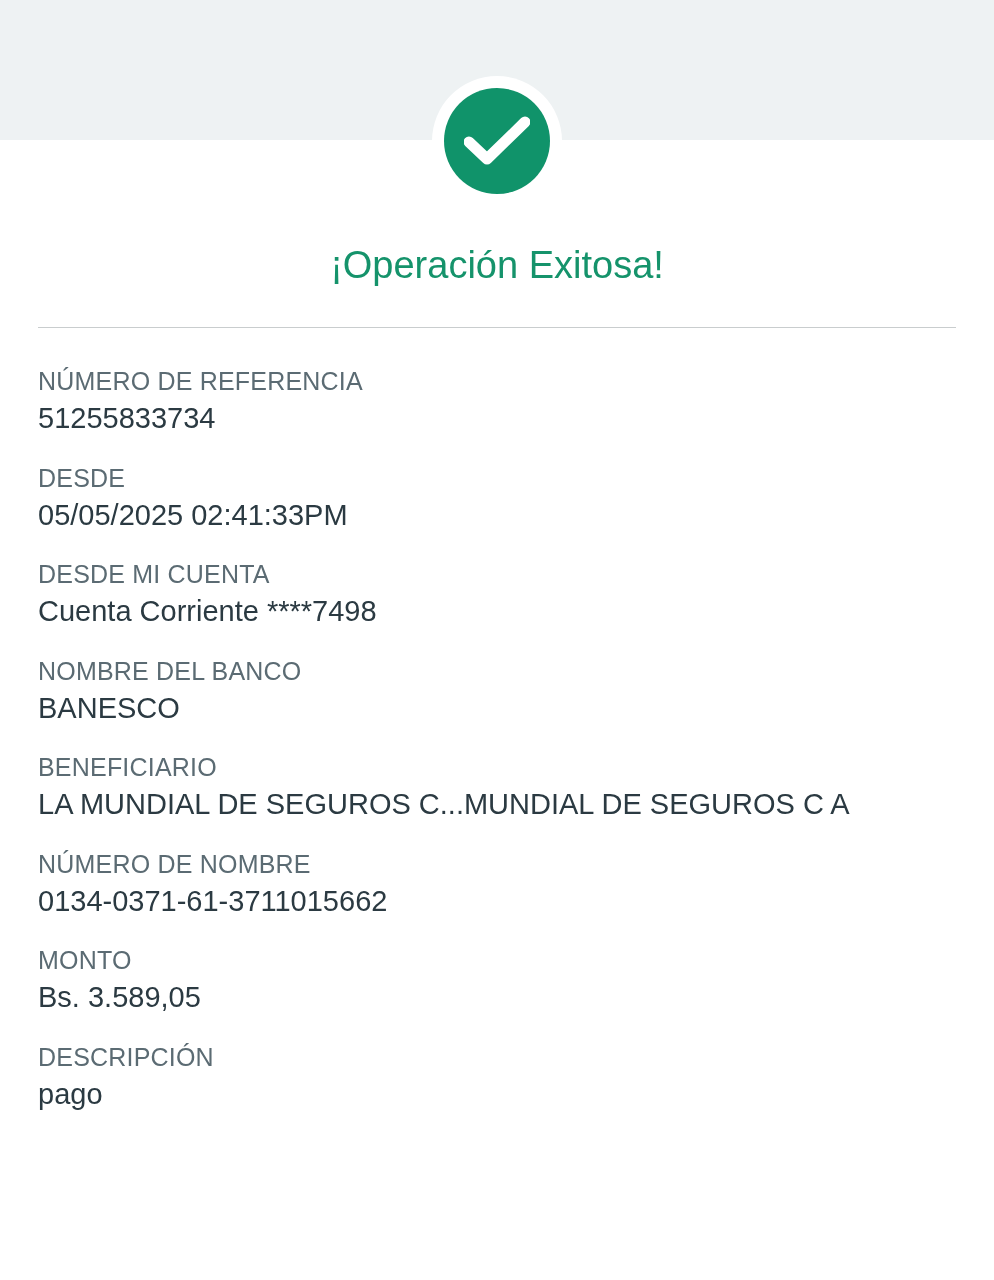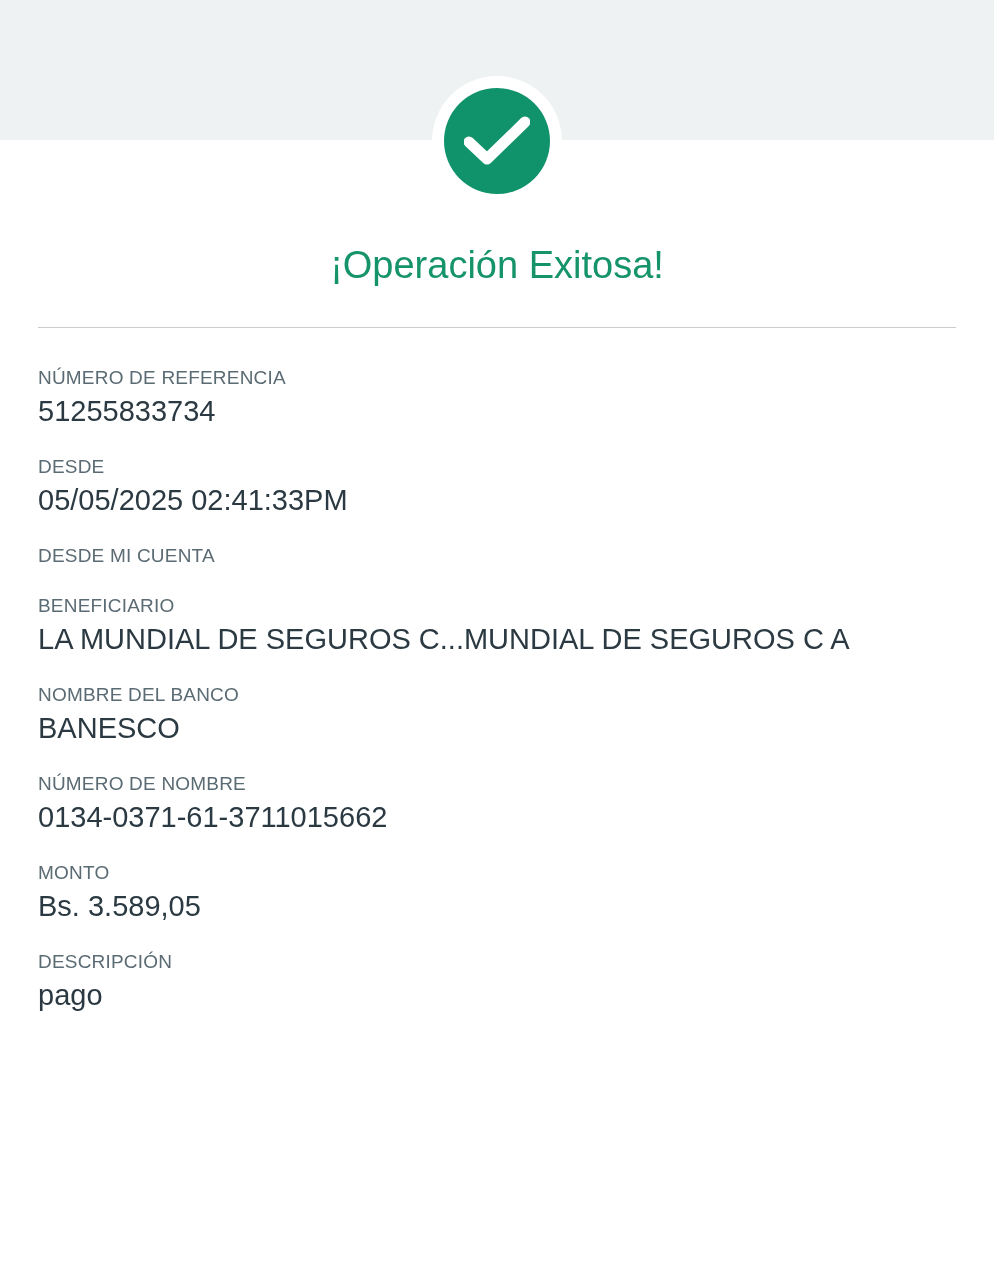--- a/index.html
+++ b/index.html
@@ -79,21 +79,21 @@
     width: 920px;
   }
   .field {
     margin-bottom: 26px;
   }
   .field:last-child {
     margin-bottom: 13px;
   }
   .field-label {
     color: #5b6b73;
-    font-size: 19px;
+    font-size: 25px;
     font-weight: 400;
     line-height: 1.25;
     letter-spacing: 0.2px;
     margin-bottom: 3px;
   }
   .field-value {
     color: #2b3a42;
     font-size: 29px;
     font-weight: 400;
     line-height: 1.25;
@@ -126,30 +126,31 @@
       <div class="field-value">51255833734</div>
     </div>
 
     <div class="field">
       <div class="field-label">DESDE</div>
       <div class="field-value">05/05/2025 02:41:33PM</div>
     </div>
 
     <div class="field">
       <div class="field-label">DESDE MI CUENTA</div>
+      <div class="field-value">Cuenta Corriente ****7498</div>
+    </div>
+
+    <div class="field">
+      <div class="field-label">NOMBRE DEL BANCO</div>
+      <div class="field-value">BANESCO</div>
     </div>
 
     <div class="field">
       <div class="field-label">BENEFICIARIO</div>
       <div class="field-value">LA MUNDIAL DE SEGUROS C...MUNDIAL DE SEGUROS C A</div>
-    </div>
-
-    <div class="field">
-      <div class="field-label">NOMBRE DEL BANCO</div>
-      <div class="field-value">BANESCO</div>
     </div>
 
     <div class="field">
       <div class="field-label">NÚMERO DE NOMBRE</div>
       <div class="field-value">0134-0371-61-3711015662</div>
     </div>
 
     <div class="field">
       <div class="field-label">MONTO</div>
       <div class="field-value">Bs. 3.589,05</div>

